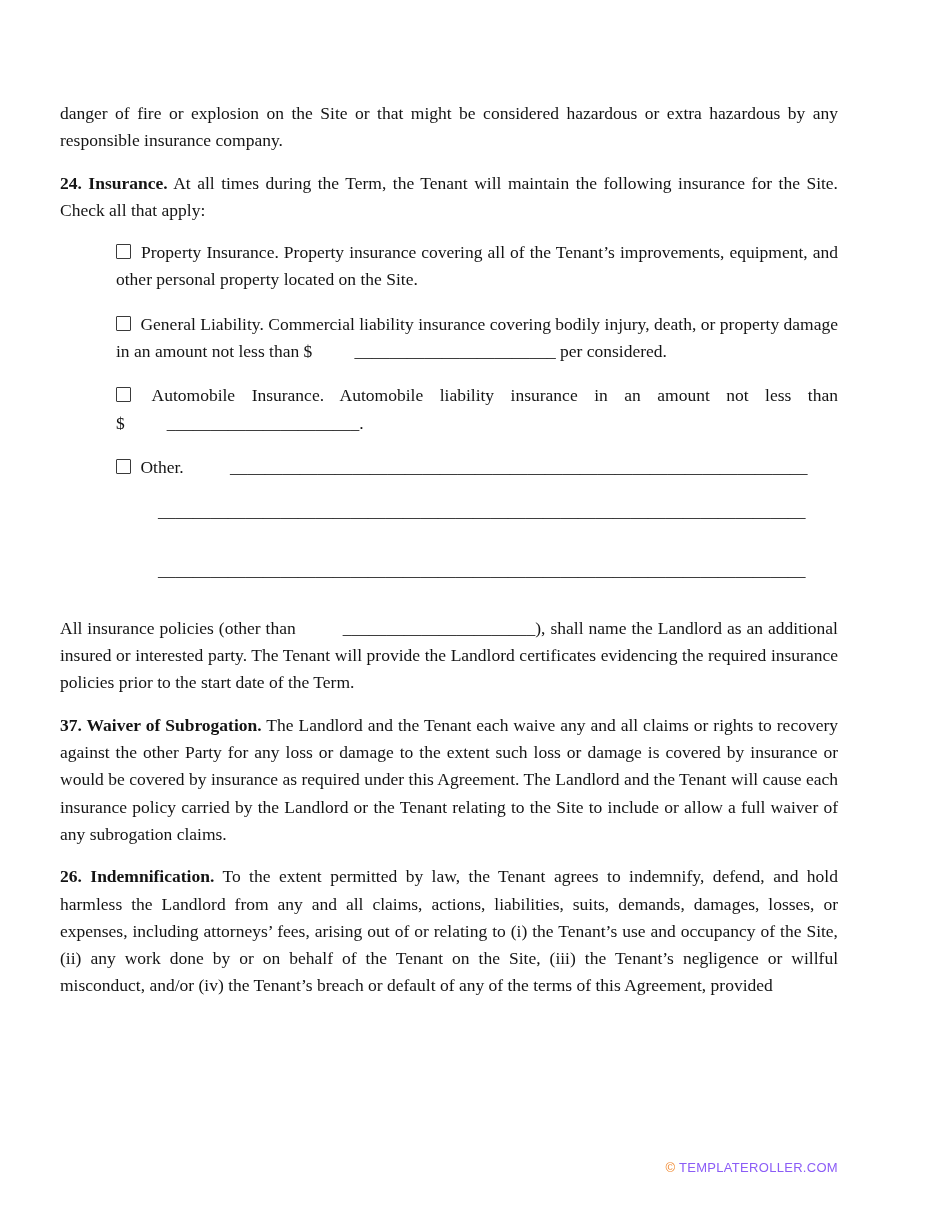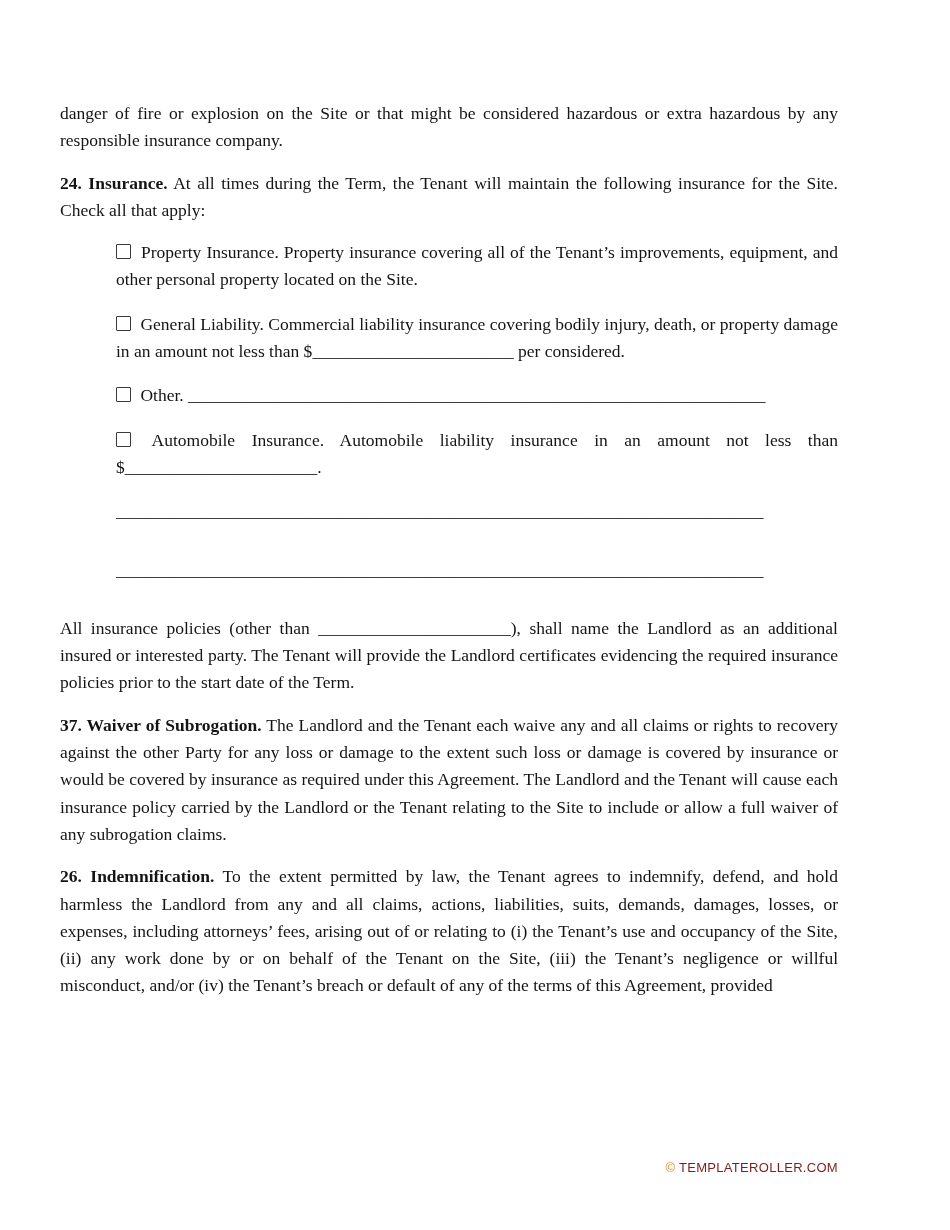--- a/index.html
+++ b/index.html
@@ -39,32 +39,32 @@
     width: 13px;
     height: 13px;
     border: 1.4px solid #3a3a3a;
     border-radius: 1px;
     vertical-align: -1px;
     margin-right: 5px;
     background: #ffffff;
     cursor: pointer;
   }
   .bold { font-weight: bold; }
-  .fill-blank { white-space: nowrap; }
+  .fill-blank { white-space: nowrap; margin-left: 42px; }
   .footer {
     position: absolute;
     right: 112px;
     bottom: 52px;
     font-family: "Liberation Sans", sans-serif;
     font-size: 13px;
     letter-spacing: 0.3px;
   }
   .footer .copy { color: #f0862b; }
   .footer a.brand {
-    color: #7f1d1d;
+    color: #8b5cf6;
     text-decoration: none;
     cursor: pointer;
   }
 </style>
 </head>
 <body>
 
 <div class="page">
 
   <p class="para">
@@ -84,28 +84,28 @@
 
   <div class="item">
     <span class="checkbox"></span>
     <span>General Liability.</span>
     <span>Commercial liability insurance covering bodily injury, death, or property damage in an amount not less than $</span><span class="fill-blank">_______________________</span><span> per considered.</span>
   </div>
 
 
   <div class="item">
     <span class="checkbox"></span>
-    <span>Other.</span>
-    <span class="fill-blank">__________________________________________________________________</span>
+    <span>Automobile Insurance.</span>
+    <span>Automobile liability insurance in an amount not less than $</span><span class="fill-blank">______________________</span><span>.</span>
   </div>
 
   <div class="item">
     <span class="checkbox"></span>
-    <span>Automobile Insurance.</span>
-    <span>Automobile liability insurance in an amount not less than $</span><span class="fill-blank">______________________</span><span>.</span>
+    <span>Other.</span>
+    <span class="fill-blank">__________________________________________________________________</span>
   </div>
 
   <div class="blank-row">
     <span class="fill-blank">__________________________________________________________________________</span>
   </div>
 
   <div class="blank-row">
     <span class="fill-blank">__________________________________________________________________________</span>
   </div>
 

